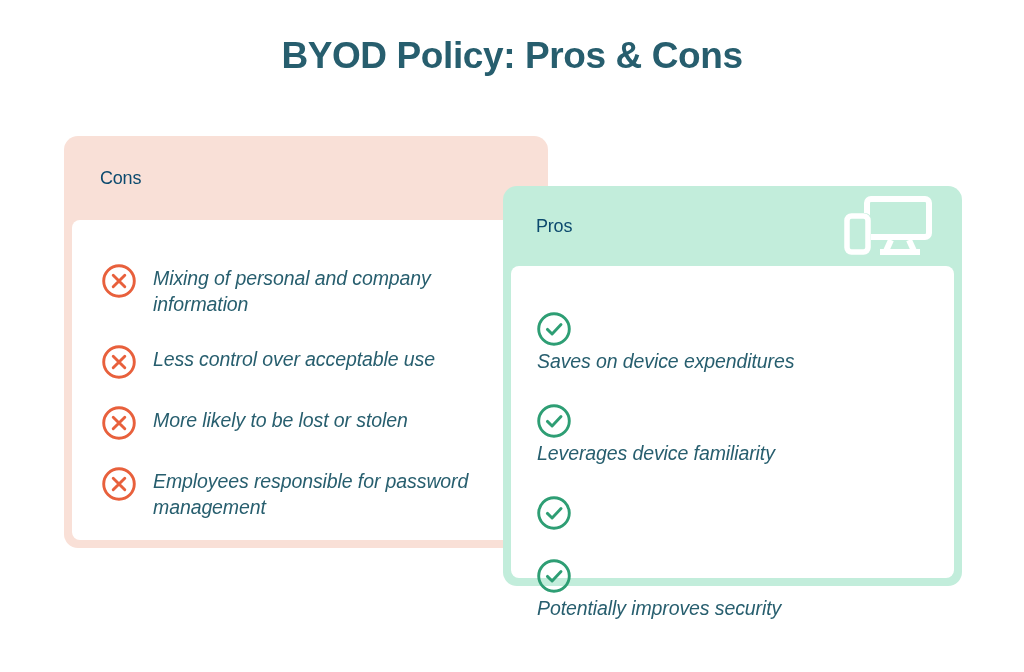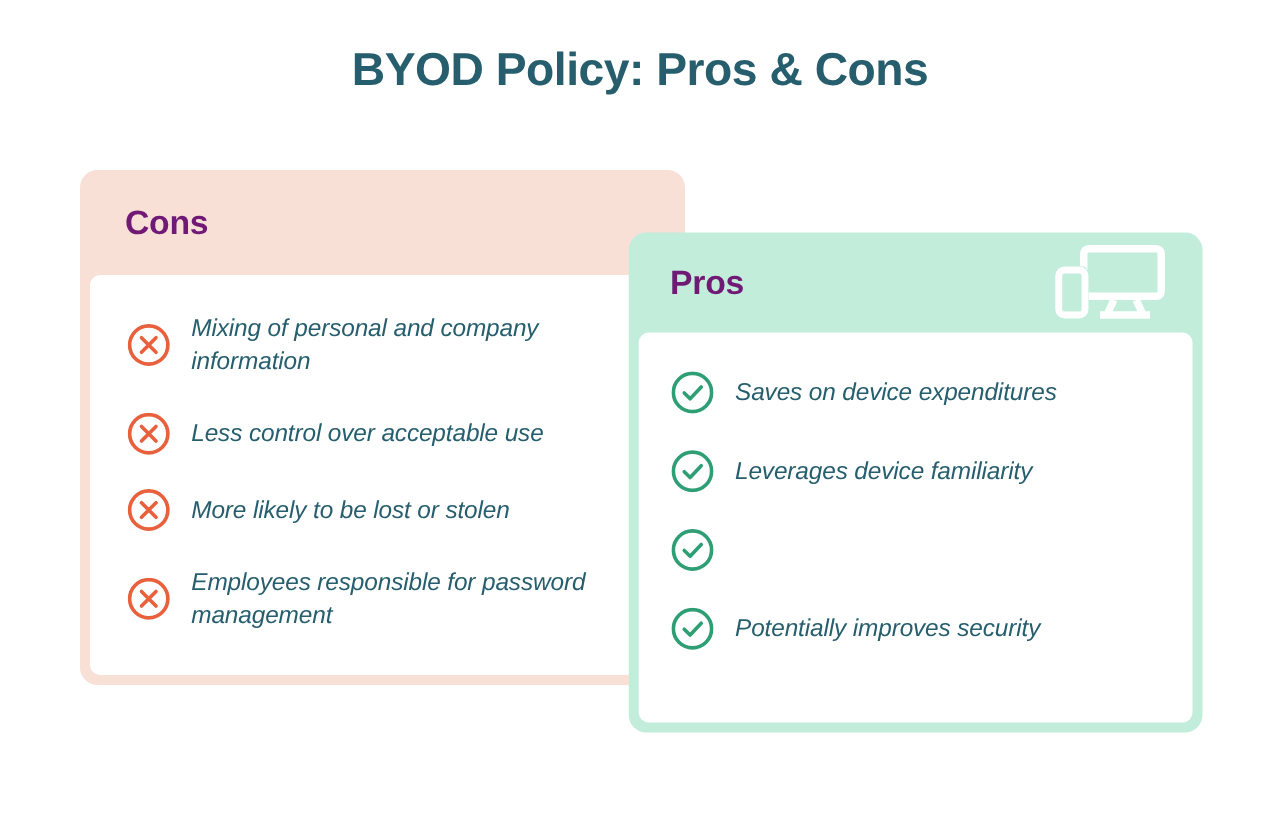--- a/index.html
+++ b/index.html
@@ -54,23 +54,23 @@
     position: absolute;
     left: 0;
     top: 0;
     right: 0;
     display: flex;
     align-items: center;
     justify-content: space-between;
     box-sizing: border-box;
   }
   .card-header-title {
-    font-size: 27px;
-    font-weight: bold;
-    color: #701a75;
+    font-size: 18px;
+    font-weight: normal;
+    color: #0c4a6e;
     letter-spacing: -0.2px;
   }
 
   
   #cons-card {
     left: 64px;
     top: 136px;
     width: 484px;
     height: 412px;
     background: #F9E0D7;
@@ -116,25 +116,27 @@
     padding-left: 30px;
     padding-right: 24px;
   }
   #pros-list {
     top: 30px;
     padding-left: 26px;
     padding-right: 22px;
   }
   .list-item {
     display: flex;
-    align-items: center;
+    align-items: flex-start;
     margin-bottom: 26px;
+    margin-top: 15px;
   }
   #pros-list .list-item {
     margin-bottom: 28px;
+    flex-direction: column;
   }
   .item-icon {
     flex: 0 0 auto;
     width: 34px;
     height: 34px;
     margin-right: 17px;
     margin-top: 1px;
   }
   .item-icon svg { display: block; }
   .item-text {

